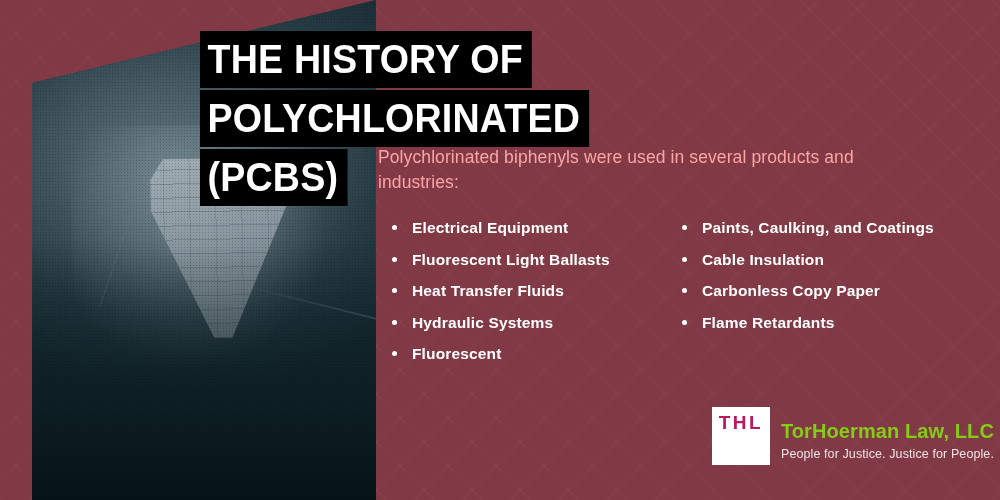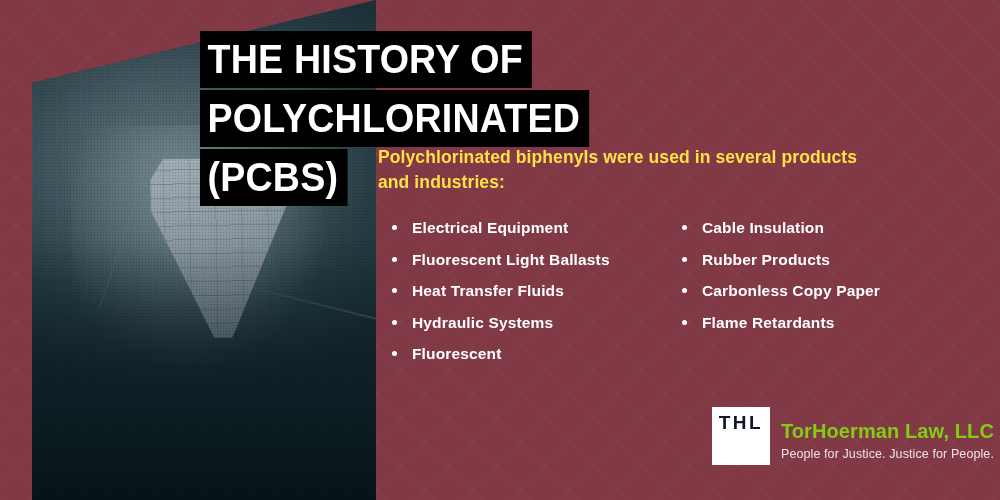--- a/index.html
+++ b/index.html
@@ -99,21 +99,21 @@
     white-space:nowrap;
   }
   .title-line + .title-line{ margin-top:2px; }
 
   
   #content{
     position:absolute; left:378px; top:0; width:622px; height:500px; z-index:4;
   }
   #subhead{
     position:absolute; left:0px; top:145px; width:480px;
-    color:#fde047; font-weight:700; font-size:17.5px; line-height:1.42;
+    color:#fca5a5; font-weight:400; font-size:17.5px; line-height:1.42;
     letter-spacing:.1px;
   }
   #lists{
     position:absolute; left:0px; top:212px; width:622px;
     display:flex;
     font-weight:bold;
   }
   .list-col{ list-style:none; }
   .list-col.left{ width:290px; }
   .list-col.right{ width:300px; }
@@ -140,21 +140,21 @@
   }
   #logo-mark{
     width:58px; height:58px;
     background:#fff;
     display:flex; align-items:flex-start; justify-content:center;
     padding-top:6px;
     margin-right:11px;
     flex:none;
   }
   #logo-mark span{
-    color:#0f172a;
+    color:#be185d;
     font-weight:700;
     font-size:19px;
     letter-spacing:2.5px;
     line-height:1;
   }
   #logo-text{ padding-top:5px; }
   #logo-name{
     color:#84cc16; font-weight:700; font-size:20px; letter-spacing:.1px; line-height:1.15;
     white-space:nowrap;
     margin-top:8px;
@@ -193,22 +193,22 @@
 
   <div id="lists">
     <ul class="list-col left">
       <li class="list-item">Electrical Equipment</li>
       <li class="list-item">Fluorescent Light Ballasts</li>
       <li class="list-item">Heat Transfer Fluids</li>
       <li class="list-item">Hydraulic Systems</li>
       <li class="list-item">Fluorescent</li>
     </ul>
     <ul class="list-col right">
+      <li class="list-item">Paints, Caulking, and Coatings</li>
       <li class="list-item">Cable Insulation</li>
-      <li class="list-item">Rubber Products</li>
       <li class="list-item">Carbonless Copy Paper</li>
       <li class="list-item">Flame Retardants</li>
     </ul>
   </div>
 </div>
 
 <div id="logo">
   <div id="logo-mark">
     <span>THL</span>
   </div>

